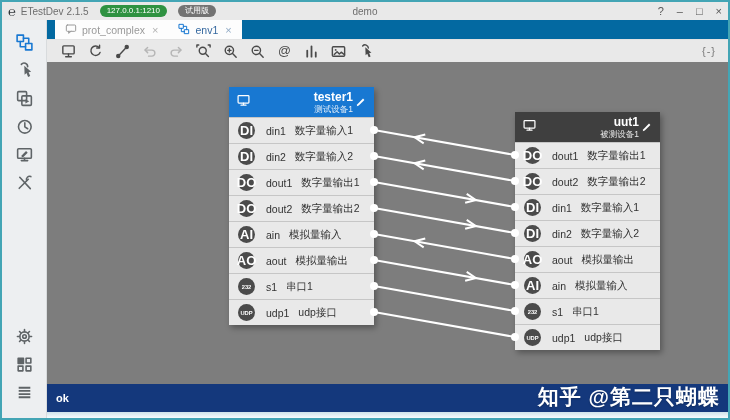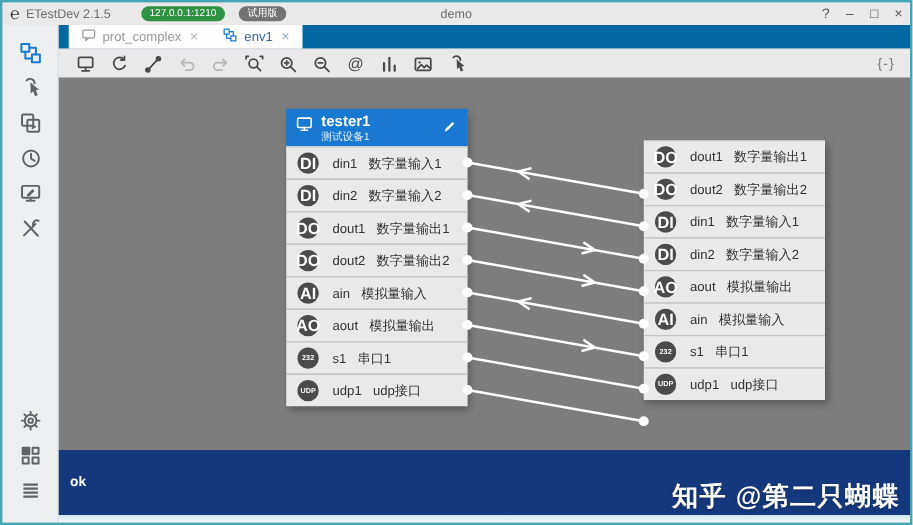--- a/index.html
+++ b/index.html
@@ -1,20 +1,20 @@
 <!DOCTYPE html>
 <html><head>
 <meta charset="utf-8">
 <style>
   html,body{margin:0;padding:0;background:#ffffff;font-family:"Liberation Sans",sans-serif;}
   .window{position:relative;width:730px;height:420px;box-sizing:border-box;border:2px solid #43a5b5;background:#e9e9e9;overflow:hidden;}
   
   .titlebar{position:relative;height:18px;background:#e9e9e9;display:flex;align-items:center;padding:0 6px;}
   .logo{font-size:13px;font-weight:bold;color:#33373a;margin-right:5px;font-family:"DejaVu Serif",serif;line-height:1;}
-  .appname{font-size:10px;color:#6e6e6e;margin-right:24px;}
+  .appname{font-size:10px;color:#6e6e6e;margin-right:11px;}
   .pill{font-size:8px;color:#fff;border-radius:8px;padding:1px 7px;margin-right:11px;line-height:1.2;}
   .pill.green{background:#2f9242;}
   .pill.orange{background:#737373;}
   .doctitle{position:absolute;left:0;right:0;text-align:center;font-size:10px;color:#6e6e6e;pointer-events:none;}
   .winctrls{margin-left:auto;display:flex;gap:13px;align-items:center;z-index:2;}
   .winctrl{font-size:11px;color:#555;line-height:1;cursor:default;}
   
   .main{display:flex;height:398px;}
   .sidebar{width:45px;background:#edeff1;border-right:1px solid #d8dbdd;display:flex;flex-direction:column;align-items:center;padding:8px 0 12px 0;box-sizing:border-box;}
   .side-btn{width:30px;height:24px;margin:2px 0;display:flex;align-items:center;justify-content:center;}
@@ -27,33 +27,33 @@
   .tab.active{color:#35689f;}
   .tab.active .close{color:#8fa9c4;}
   
   .toolbar{height:22px;background:#e9e9e9;border-top:1px solid #e2e2e2;display:flex;align-items:center;gap:9px;padding:0 12px;}
   .tool-btn{width:18px;height:18px;display:flex;align-items:center;justify-content:center;}
   .tb-spacer{flex:1;}
   .code-btn{font-size:11px;color:#7a7a7a;letter-spacing:1px;}
   
   .canvas{flex:1;position:relative;background:#7d7d7d;overflow:hidden;}
   .wires{position:absolute;left:0;top:0;z-index:5;pointer-events:none;}
-  .node{position:absolute;width:145px;z-index:1;box-shadow:2px 3px 6px rgba(0,0,0,.32);}
+  .node{position:absolute;width:145px;z-index:1;box-shadow:2px 3px 6px rgba(0,0,0,.32);text-align:right;}
   .node-head{height:30px;display:flex;align-items:center;padding:0 7px;color:#fff;box-sizing:border-box;}
   .nh-text{display:flex;flex-direction:column;margin-left:6px;flex:1;min-width:0;}
   .nh-title{font-size:12px;font-weight:bold;line-height:13px;}
   .nh-sub{font-size:8.5px;opacity:.88;line-height:10px;}
   .pencil{width:14px;height:14px;}
   .ports .row{height:26px;background:#e9e9e9;display:flex;align-items:center;padding:0 9px;border-top:1px solid #c6c6c6;box-sizing:border-box;}
   .badge{width:17px;height:17px;border-radius:50%;background:#4b4b4b;color:#fff;display:flex;align-items:center;justify-content:center;font-weight:bold;font-size:13px;margin-right:11px;flex:none;letter-spacing:0;}
   .badge.small{font-size:5.8px;}
   .pname{font-size:10.5px;color:#333;margin-right:9px;white-space:nowrap;}
   .pdesc{font-size:10.5px;color:#333;white-space:nowrap;}
   
-  .statusbar{height:20px;background:#14387c;color:#fff;display:flex;align-items:center;padding:16px 9px;font-size:11px;font-weight:bold;}
+  .statusbar{height:20px;background:#14387c;color:#fff;display:flex;align-items:center;padding:4px 9px;font-size:11px;font-weight:bold;}
   .bottom-strip{height:6px;background:linear-gradient(#cfe3ea,#f6fbfd);}
   
   .watermark{position:absolute;right:8px;bottom:7px;z-index:9;color:#ffffff;font-size:21px;font-weight:bold;letter-spacing:1px;text-shadow:0 1px 2px rgba(0,0,0,.25);white-space:nowrap;}
 </style>
 </head>
 <body>
 
 <div class="window">
 
   <div class="titlebar">
@@ -343,20 +343,35 @@
               </div>
               <div class="row">
                 <span class="badge small">UDP</span>
                 <span class="pname">udp1</span>
                 <span class="pdesc">udp接口</span>
               </div>
             </div>
         </div>
 
         <div class="node" id="n-uut1" style="left: 468px; top: 50px;">
+          <div class="node-head" style="background: rgb(63, 63, 63);">
+            <span class="monhost"><svg width="15" height="15" viewBox="0 0 18 18" xmlns="http://www.w3.org/2000/svg">
+                  <g fill="none" stroke="#ffffff" stroke-width="1.5" stroke-linecap="round" stroke-linejoin="round">
+                    <rect x="2.5" y="3" width="13" height="9" rx="1"></rect>
+                    <path d="M9 12 v2.2 M6 14.6 h6"></path>
+                  </g>
+                </svg></span>
+            <span class="nh-text">
+              <span class="nh-title">uut1</span>
+              <span class="nh-sub">被测设备1</span>
+            </span>
+            <span class="pencil"><svg width="13" height="13" viewBox="0 0 18 18" xmlns="http://www.w3.org/2000/svg">
+                  <path d="M3.8 14.2 l0.9-2.8 7.8-7.8 1.9 1.9 -7.8 7.8z" fill="#ffffff"></path>
+                </svg></span>
+          </div>
           <div class="ports">
               <div class="row">
                 <span class="badge">DO</span>
                 <span class="pname">dout1</span>
                 <span class="pdesc">数字量输出1</span>
               </div>
               <div class="row">
                 <span class="badge">DO</span>
                 <span class="pname">dout2</span>
                 <span class="pdesc">数字量输出2</span>

